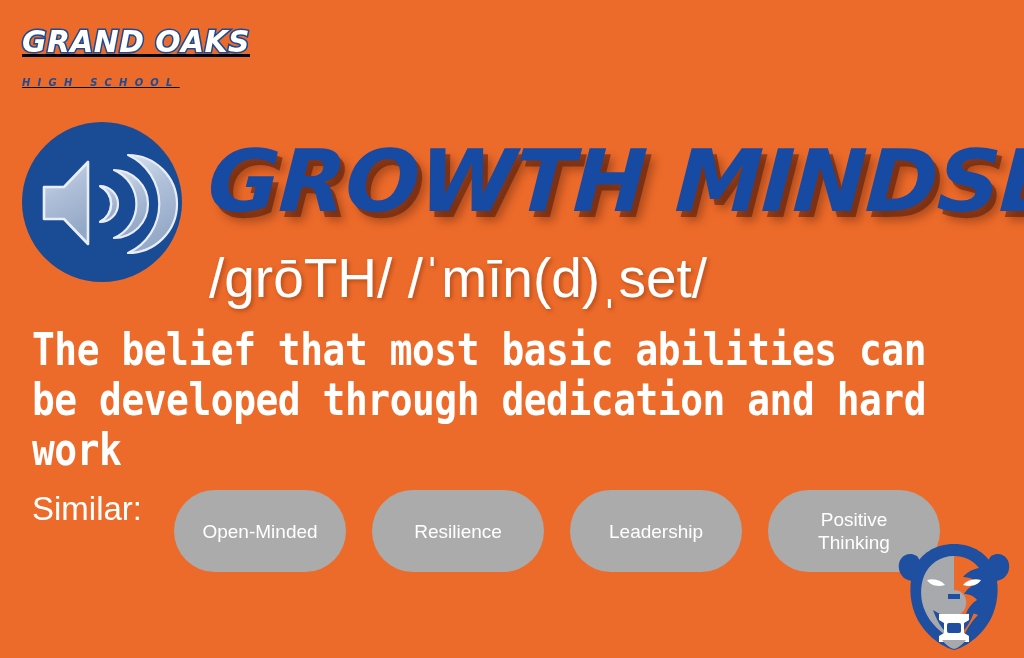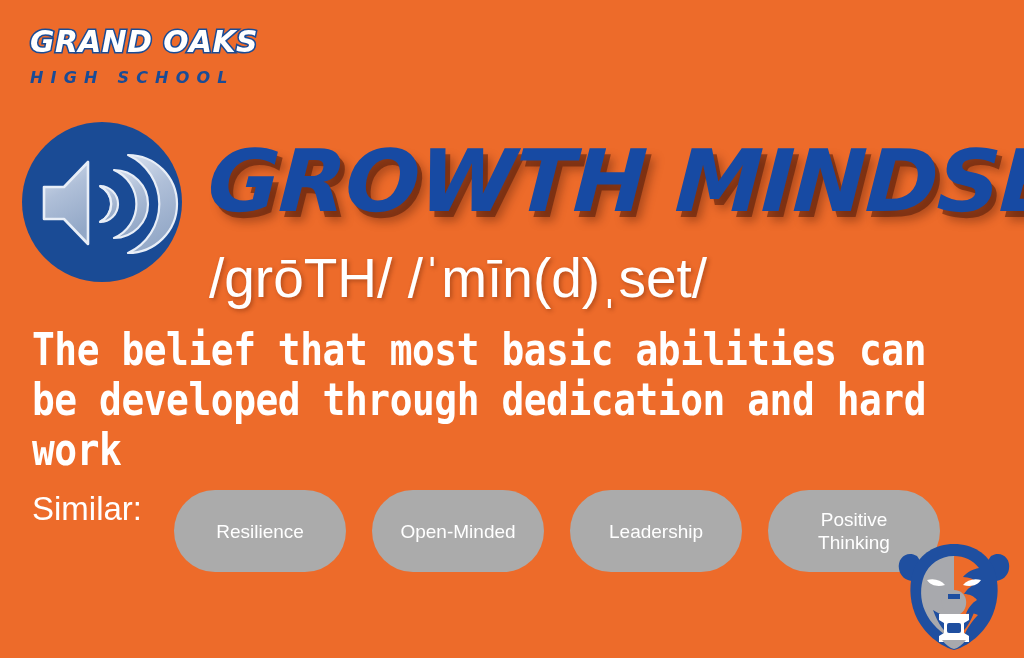--- a/index.html
+++ b/index.html
@@ -16,47 +16,48 @@
     position: relative;
     width: 1024px;
     height: 658px;
     background: #ED6B2A;
     overflow: hidden;
   }
 
   
   #school-logo {
     position: absolute;
-    left: 30px;
+    left: 22px;
     top: 24px;
     width: 210px;
     height: 62px;
+    text-decoration: underline;
   }
   #logo-wordmark {
     font-family: "DejaVu Sans", sans-serif;
     font-weight: 700;
     font-style: italic;
     font-size: 31px;
     line-height: 34px;
     letter-spacing: 0.5px;
     color: #ffffff;
     -webkit-text-stroke: 3.2px #1A4B95;
     paint-order: stroke fill;
     white-space: nowrap;
     transform: scaleX(0.96);
     transform-origin: left top;
   }
   #logo-subwordmark {
     font-family: "DejaVu Sans", sans-serif;
     font-weight: 700;
     font-style: italic;
-    font-size: 16px;
+    font-size: 10px;
     letter-spacing: 7.2px;
     color: #1A4B95;
-    margin-top: 10px;
+    margin-top: 19px;
     white-space: nowrap;
   }
 
   
   #speaker-badge {
     position: absolute;
     left: 22px;
     top: 122px;
     width: 160px;
     height: 160px;
@@ -191,22 +192,22 @@
   </div>
 
   <div id="word-title">GROWTH MINDSET</div>
 
   <div id="pronunciation">/grōTH/ /ˈmīn(d)ˌset/</div>
 
   <div id="definition">The belief that most basic abilities can be developed through dedication and hard work</div>
 
   <div id="similar-row">
     <div id="similar-label">Similar:</div>
+    <div class="synonym-pill">Open-Minded</div>
     <div class="synonym-pill">Resilience</div>
-    <div class="synonym-pill">Open-Minded</div>
     <div class="synonym-pill">Leadership</div>
     <div class="synonym-pill">Positive
 Thinking</div>
   </div>
 
   <div id="mascot">
     <svg width="122" height="122" viewBox="0 0 122 122" aria-hidden="true">
 
       <path d="M24 26 c-10 -6 -20 2 -18 13 c1 7 7 12 14 12 l10 -16 z" fill="#1F4FA0"></path>
       <path d="M98 26 c10 -6 20 2 18 13 c-1 7 -7 12 -14 12 l-10 -16 z" fill="#1F4FA0"></path>

